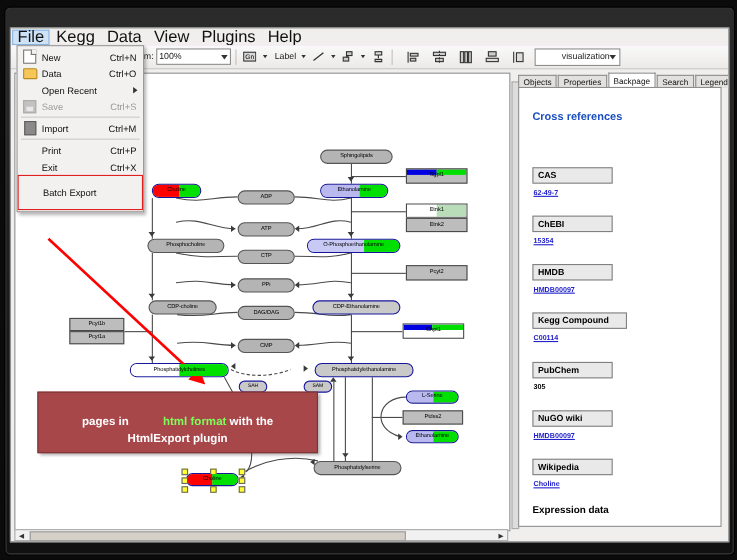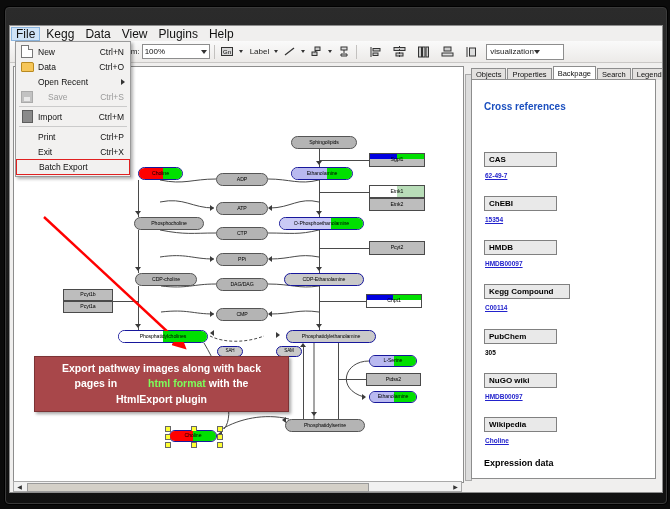--- a/index.html
+++ b/index.html
@@ -19,36 +19,36 @@
     position:relative;flex:0 0 auto;}
   .title-ico:after{content:"";position:absolute;left:2px;top:3px;width:6px;height:2px;background:#3a5e86;}
   .title-txt{white-space:nowrap;letter-spacing:.1px;text-shadow:0 1px 1px #000;}
 
   
   .client{position:absolute;left:9px;top:25px;width:652px;height:466px;background:#f0efee;
     border:1px solid #8d8d8d;overflow:hidden;}
 
   
   .menubar{position:absolute;left:0;top:0;height:15px;width:100%;background:#f0efee;
-    border-bottom:4px solid #d946ef;display:flex;align-items:center;font-size:12px;color:#111;}
+    border-bottom:4px solid #d946ef;display:flex;align-items:center;font-size:15px;color:#111;}
   .menubar .mi{padding:1px 5px;margin-left:1px;line-height:12px;cursor:default;}
   .menubar .mi.active{background:#cfe3f7;border:1px solid #8ab4de;padding:0px 4px;}
 
   
   .toolbar{position:absolute;left:0;top:15px;height:21px;width:100%;
     background:linear-gradient(180deg,#fafafa,#eceae8);border-bottom:1px solid #c9c7c5;
     display:flex;align-items:center;font-size:8px;color:#222;}
   .tb-sep{width:1px;height:14px;background:#c3c1bf;margin:0 4px;}
   .tb-ico{width:15px;height:15px;display:flex;align-items:center;justify-content:center;margin:0 1px;}
   .tb-label{font-size:8px;margin-left:4px;margin-right:2px;}
   .zoomsel{width:62px;height:13px;border:1px solid #8d8d8d;background:#fff;font-size:8px;
     display:flex;align-items:center;justify-content:space-between;padding:0 2px;}
   .zoomsel .cv{color:#111;}
   .vissel{width:70px;height:14px;border:1px solid #8d8d8d;background:#fff;font-size:8px;
-    display:flex;align-items:center;justify-content:flex-start;padding:0 3px;margin-left:6px;}
+    display:flex;align-items:center;justify-content:flex-end;padding:0 3px;margin-left:6px;}
   .carot{width:0;height:0;border-left:3px solid transparent;border-right:3px solid transparent;
     border-top:4px solid #333;}
   .carot-s{width:0;height:0;border-left:2.5px solid transparent;border-right:2.5px solid transparent;
     border-top:3.5px solid #333;margin:0 3px;}
 
   
   .canvasWrap{position:absolute;left:3px;top:40px;width:449px;height:415px;
     background:#fff;border:1px solid #8d8d8d;overflow:hidden;}
   .canvas{position:absolute;left:0;top:0;width:449px;height:415px;}
 
@@ -111,28 +111,28 @@
   .xbox{position:absolute;left:12px;width:73px;height:15px;background:#e9e9e9;border:1px solid #808080;
     box-sizing:border-box;display:flex;align-items:center;padding-left:4px;font-size:8px;font-weight:bold;color:#000;}
   .xval{position:absolute;left:13px;font-size:6.5px;color:#2222cc;text-decoration:underline;font-weight:bold;}
   .xval.plain{color:#000;text-decoration:none;}
   .expr{position:absolute;left:12px;font-size:9px;font-weight:bold;color:#000;}
 
   
   .filemenu{position:absolute;left:5px;top:15px;width:114px;background:#f2f1f0;
     border:1px solid #9a9a9a;box-shadow:2px 2px 3px rgba(0,0,0,.3);z-index:40;padding:2px 0 1px 0;}
   .fm-row{height:15px;display:flex;align-items:center;font-size:8.5px;color:#111;position:relative;}
-  .fm-row.dis{color:#9a9a9a;gap:10px;}
+  .fm-row.dis{color:#9a9a9a;}
   .fm-ico{width:22px;display:flex;align-items:center;justify-content:center;}
   .fm-lab{flex:1;}
   .fm-acc{padding-right:6px;font-size:8.5px;}
   .fm-sub{position:absolute;right:5px;width:0;height:0;border-top:3px solid transparent;
     border-bottom:3px solid transparent;border-left:4px solid #333;}
   .fm-div{height:1px;background:#cbcbcb;margin:2px 3px;}
-  .fm-row.hl{border:1.5px solid #e02020;box-sizing:border-box;height:16px;background:#f2f1f0;}
+  .fm-row.hl{border:1.5px solid #e02020;box-sizing:border-box;height:32px;background:#f2f1f0;}
   .ico-new{width:10px;height:11px;background:#fff;border:1px solid #777;position:relative;}
   .ico-new:after{content:"";position:absolute;right:-1px;top:-1px;width:4px;height:4px;background:#f2f1f0;border-left:1px solid #777;border-bottom:1px solid #777;}
   .ico-open{width:11px;height:8px;background:#f6c659;border:1px solid #b98a20;border-radius:1px 2px 1px 1px;}
   .ico-save{width:10px;height:10px;background:#6f7d8c;border:1px solid #4d5866;position:relative;}
   .ico-save.dim{background:#c2c2c2;border-color:#aaa;}
   .ico-save:after{content:"";position:absolute;left:2px;top:5px;width:6px;height:4px;background:#e9e9e9;}
   .ico-imp{width:9px;height:11px;background:#8a8a8a;border:1px solid #5d5d5d;}
 </style>
 </head>
 <body>
@@ -472,21 +472,21 @@
           <defs>
             <marker id="rhead" markerWidth="6" markerHeight="6" refX="4.5" refY="3" orient="auto">
               <path d="M0,0 L6,3 L0,6 Z" fill="#ff0000"></path>
             </marker>
           </defs>
           <line x1="30" y1="150" x2="170" y2="280" stroke="#ff0000" stroke-width="2.4" marker-end="url(#rhead)"></line>
         </svg>
 
         <div class="callout">
           <div>
-            <span>Export pathway images along with back</span><br>
+            <br>
             <span>pages in </span><span class="hl">html format</span><span> with the</span><br>
             <span>HtmlExport plugin</span>
           </div>
         </div>
 
       </div>
     </div>
 
     <div class="hscroll">
       <span class="sb-end">◀</span>

